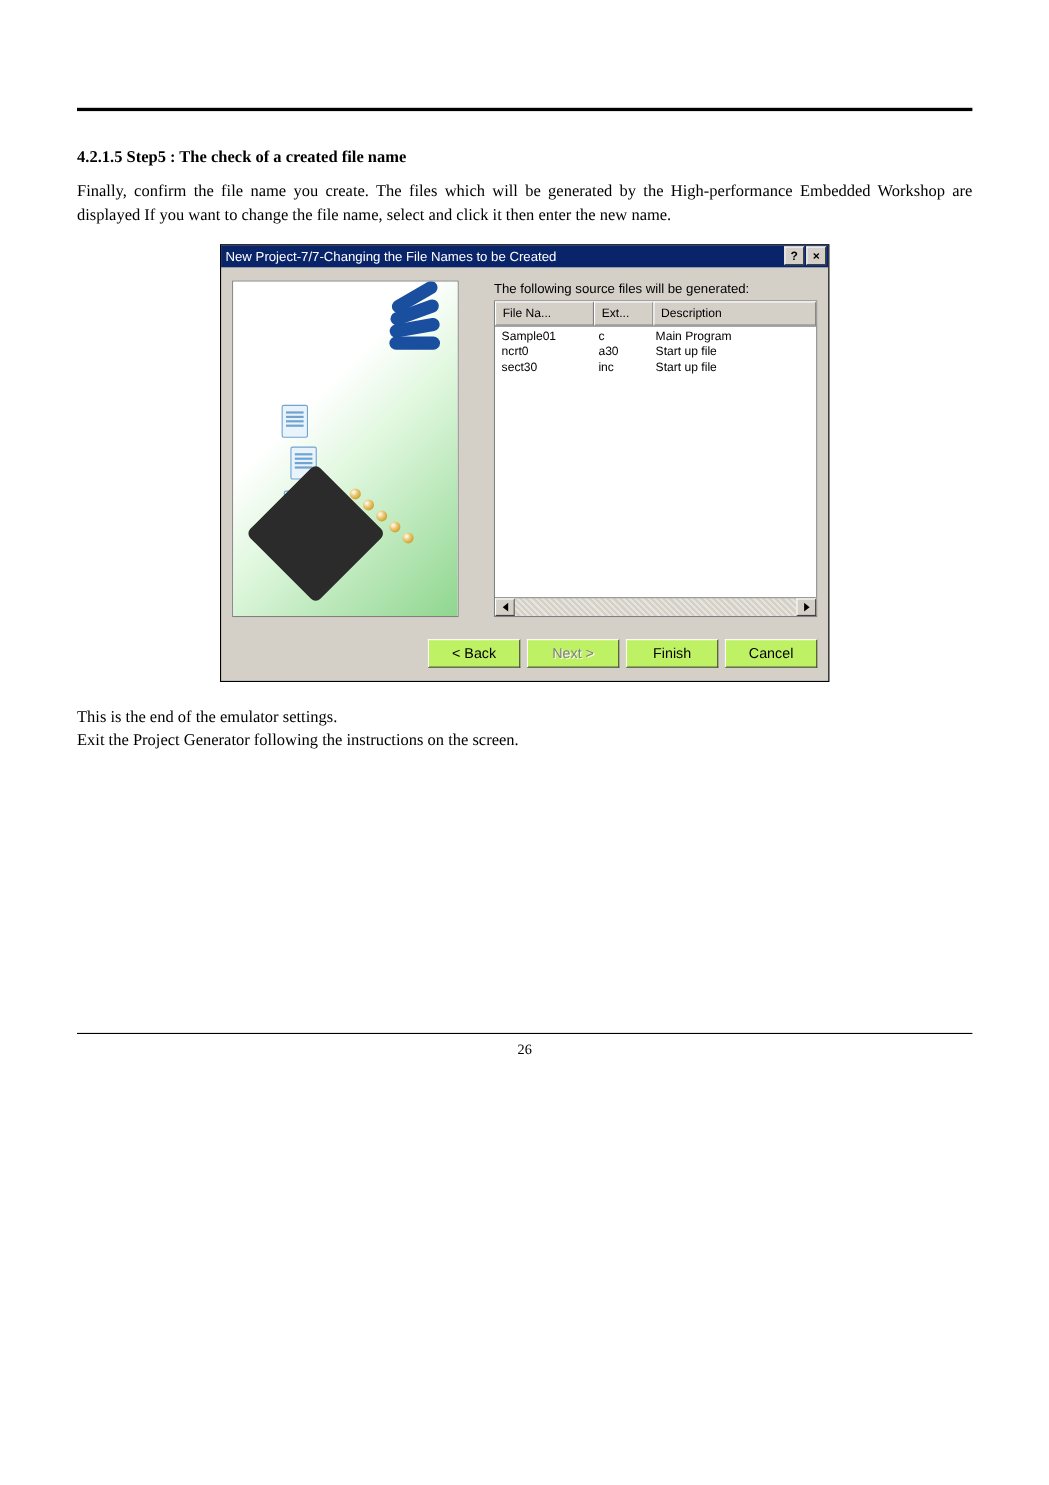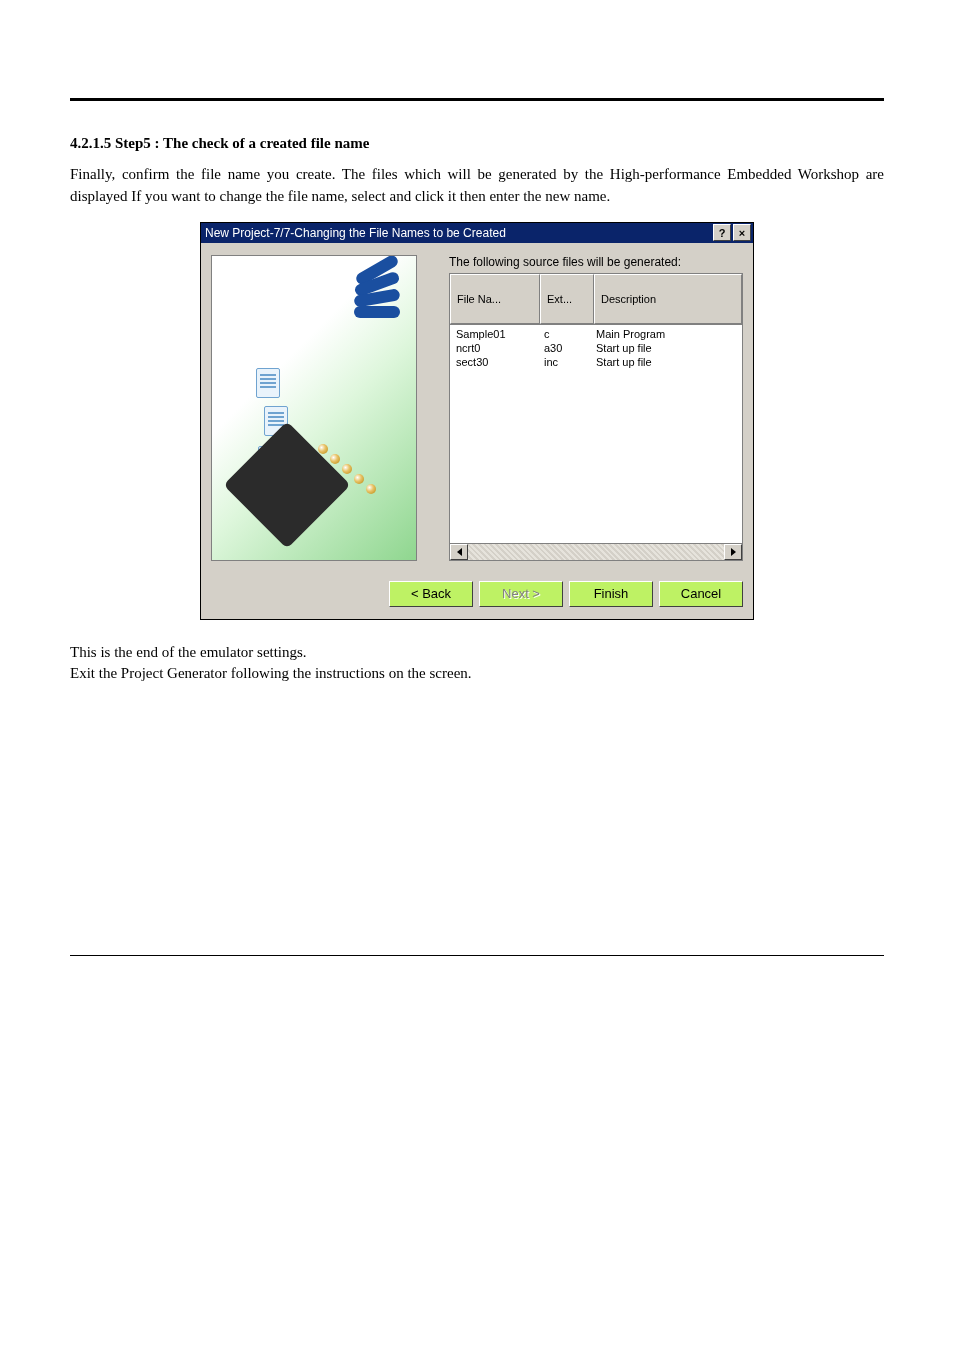--- a/index.html
+++ b/index.html
@@ -22,21 +22,21 @@
   .sheet{position:absolute;width:22px;height:28px;background:#e9f3fb;border:1px solid #6fa3d0;border-radius:2px}
   .sheet::before{content:"";position:absolute;left:3px;right:3px;top:5px;height:2px;background:#6fa3d0;box-shadow:0 4px 0 #6fa3d0,0 8px 0 #6fa3d0,0 12px 0 #6fa3d0}
   .dot{position:absolute;width:10px;height:10px;border-radius:50%;background:radial-gradient(circle at 35% 35%,#fff,#e9c46a 40%,#b8860b 100%)}
   .fan{position:absolute;right:12px;top:8px;width:56px;height:64px}
   .fan span{position:absolute;width:46px;height:12px;background:#1a4fa0;border-radius:6px;left:6px}
   .right-pane{flex:1;display:flex;flex-direction:column}
   .caption{font-size:12px;color:#000;margin-bottom:4px}
   .list-frame{flex:1;border:1px solid #808080;background:#fff;position:relative;display:flex;flex-direction:column;min-height:260px}
   .cols{display:flex;border-bottom:1px solid #808080}
   .col-head{background:#d4d0c8;border-top:1px solid #fff;border-left:1px solid #fff;border-right:1px solid #808080;border-bottom:1px solid #808080;
-            font-size:11px;padding:18px 6px}
+            font-size:11px;padding:4px 6px}
   .c1{width:76px}.c2{width:40px}.c3{flex:1}
   .rows{padding-top:2px}
   .row{display:flex;font-size:11px;color:#000}
   .cell{padding:1px 6px}
   .hscroll{height:16px;background:#d4d0c8;border-top:1px solid #808080;display:flex;align-items:stretch;margin-top:auto}
   .sb-btn{width:16px;background:#d4d0c8;border-top:1px solid #fff;border-left:1px solid #fff;border-right:1px solid #404040;border-bottom:1px solid #404040;
           display:flex;align-items:center;justify-content:center}
   .sb-track{flex:1;background:repeating-linear-gradient(45deg,#e6e3dc 0 2px,#d4d0c8 2px 4px)}
   .arrow-l,.arrow-r{width:0;height:0;border-top:4px solid transparent;border-bottom:4px solid transparent}
   .arrow-l{border-right:5px solid #000}
@@ -134,14 +134,15 @@
         <div class="push">Cancel</div>
       </div>
     </div>
   </div>
 
   <p class="body" style="margin-bottom:0">This is the end of the emulator settings.</p>
   <p class="body">Exit the Project Generator following the instructions on the screen.</p>
 
   <div class="footer">
     <hr class="hr-thin">
+    <div class="pagenum">26</div>
   </div>
 </div>
 
 </body></html>

